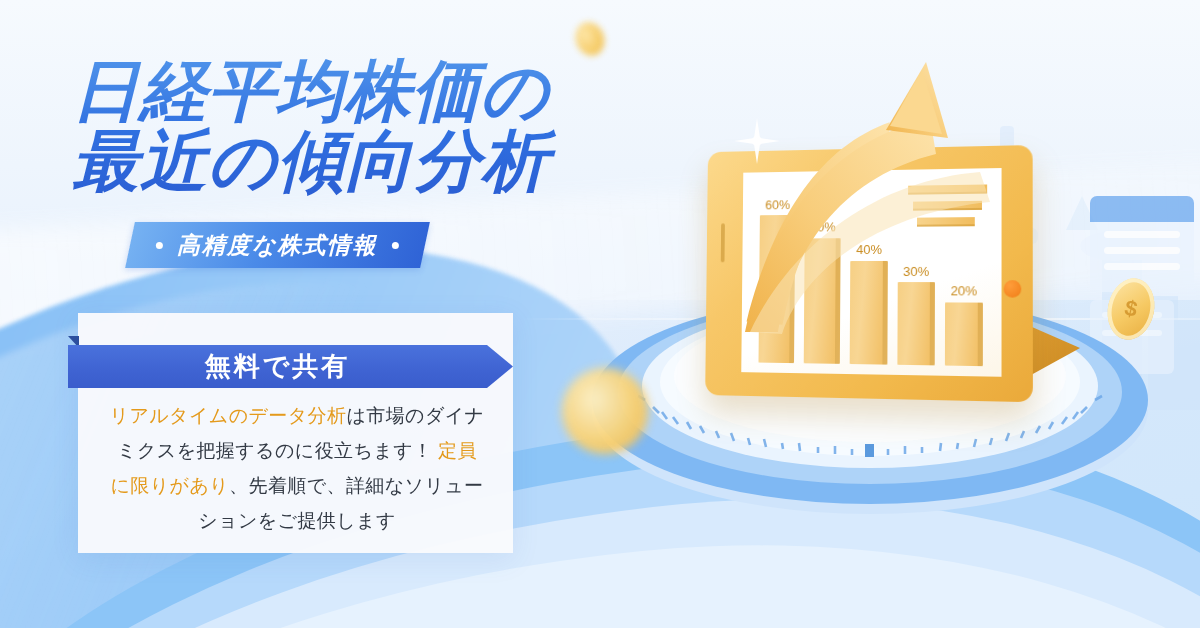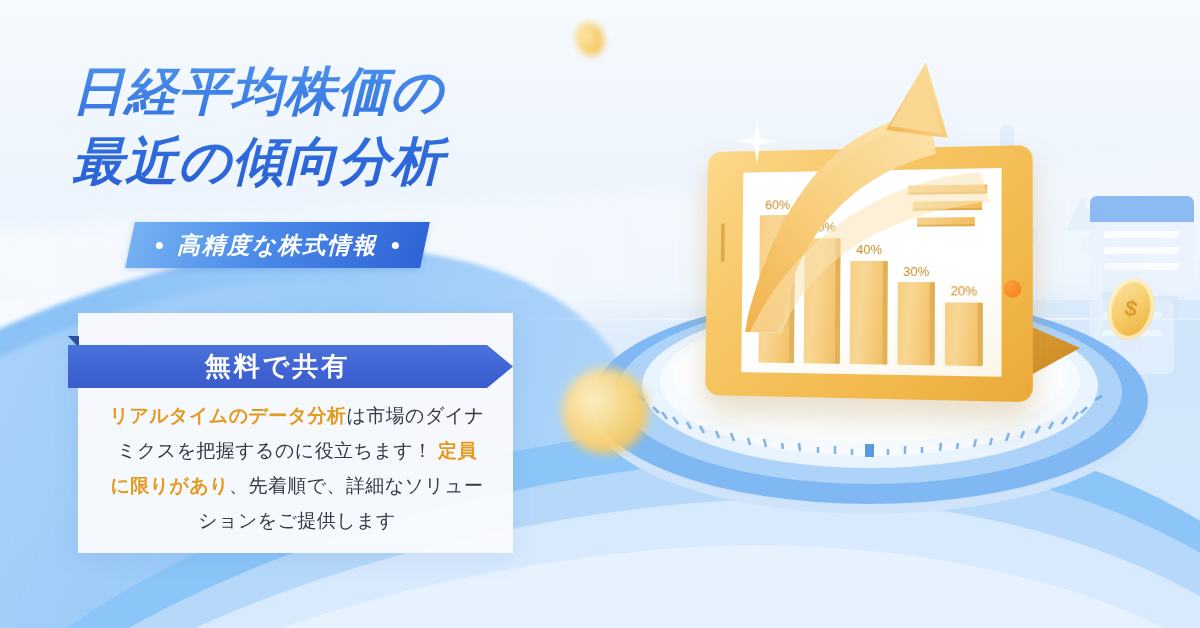--- a/index.html
+++ b/index.html
@@ -71,21 +71,21 @@
     background:linear-gradient(90deg,rgba(255,255,255,0),rgba(255,255,255,.9),rgba(255,255,255,.2));
   }
 
   
   .skyline { position:absolute; right:0; top:110px; width:330px; height:300px; opacity:.55; }
 
   
   .headline {
     position:absolute; left:72px; top:56px; width:520px;
     font-weight:bold; font-style:italic;
-    font-size:52px; line-height:70px; letter-spacing:1px;
+    font-size:67px; line-height:70px; letter-spacing:1px;
     background:linear-gradient(180deg,#4f93ea 0%,#2f6fe0 55%,#2b5fd4 100%);
     -webkit-background-clip:text; background-clip:text; color:transparent;
     -webkit-text-fill-color:transparent;
     text-shadow:none; white-space:pre-line;
   }
 
   .subtitle-pill {
     position:absolute; left:130px; top:222px;
     height:46px; padding:0 26px;
     display:flex; align-items:center; gap:14px;
@@ -120,21 +120,21 @@
   }
   .ribbon-text {
     color:#ffffff; font-size:26px; font-weight:bold; letter-spacing:3px;
   }
 
   .card-body {
     position:absolute; left:108px; top:398px; width:378px;
     font-size:19px; line-height:35px; color:#333a45; text-align:center;
     letter-spacing:.4px;
   }
-  .card-body .hl { color:#e49a1c; font-weight:bold; }
+  .card-body .hl { color:#e49a1c; font-weight:normal; }
 
   
   .illus { position:absolute; left:540px; top:0; width:660px; height:628px; }
 
   
   .dial { position:absolute; left:30px; top:260px; width:600px; height:260px; }
 
   
   .tablet {
     position:absolute; left:160px; top:148px; width:330px; height:250px;

